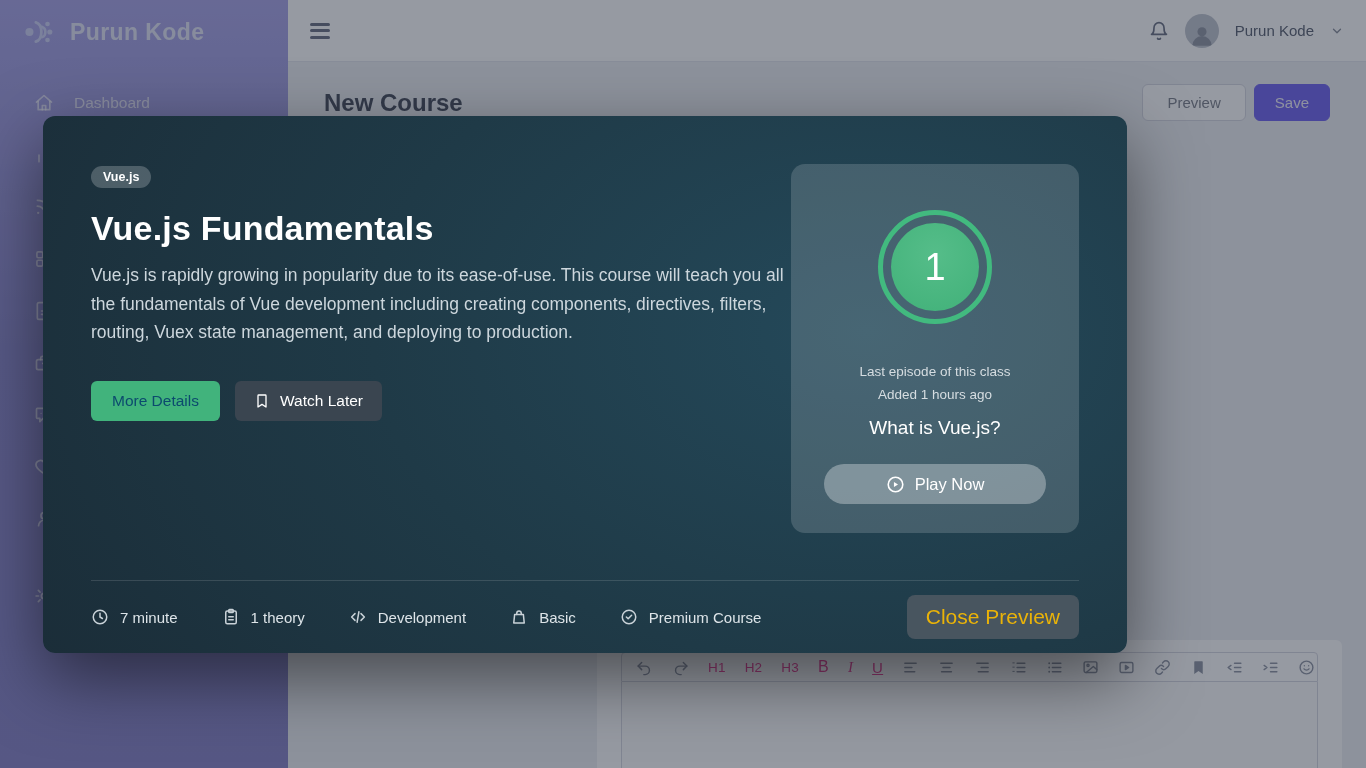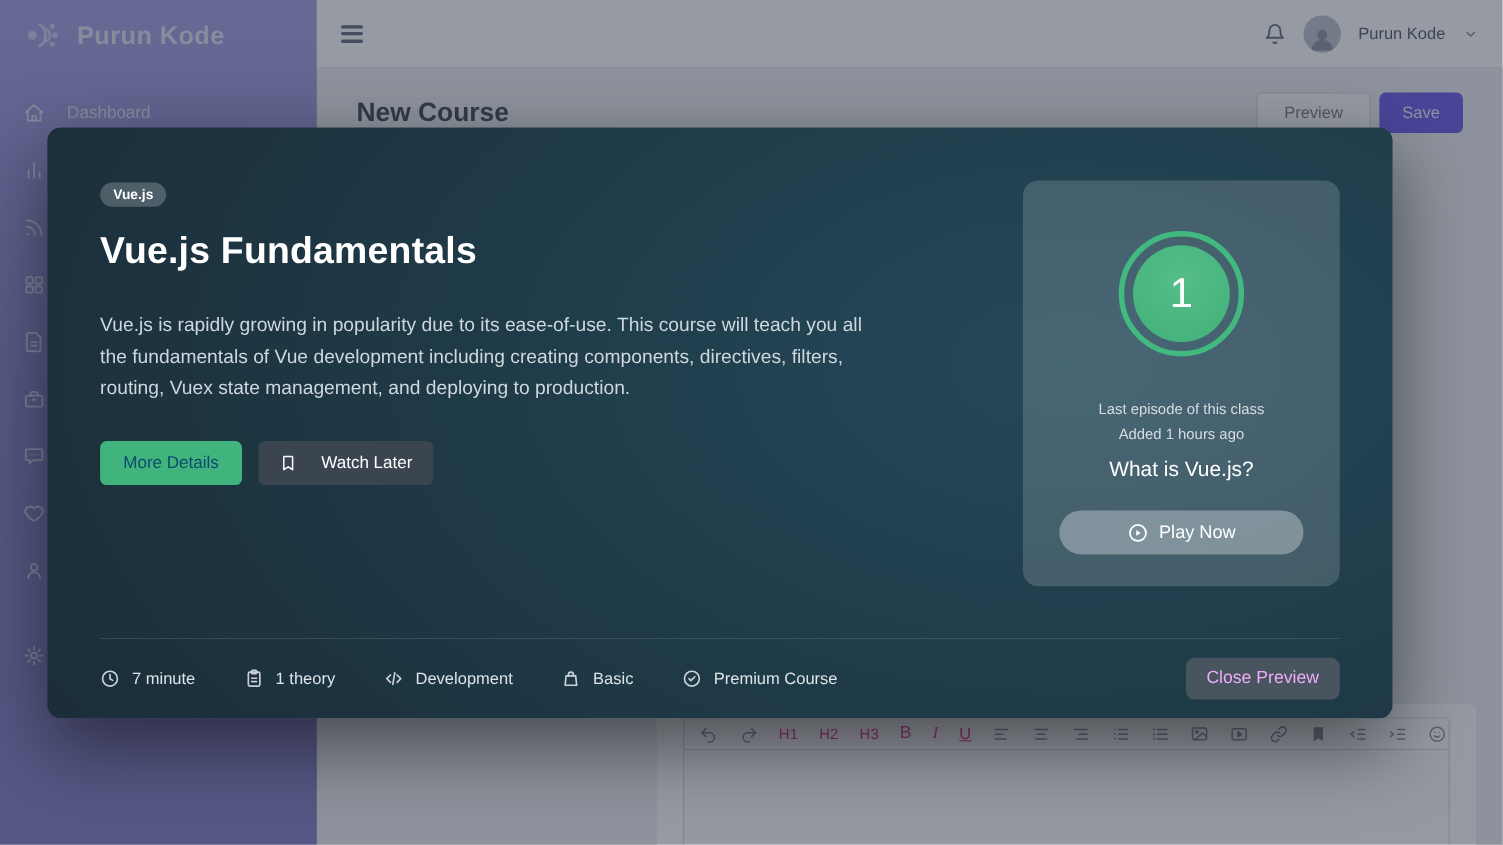--- a/index.html
+++ b/index.html
@@ -9,21 +9,21 @@
 
   
   .app { position:absolute; inset:0; display:flex; }
 
   
   .sidebar { width:288px; flex:0 0 288px; height:100%;
     background:linear-gradient(180deg,#aba7e8 0%, #8d89cc 45%, #8a86c9 100%); }
   .brand { display:flex; align-items:center; gap:14px; padding:15px 22px; height:64px; }
   .brand-name { font-size:23px; font-weight:bold; color:#e3e5f6; letter-spacing:.4px; }
   .nav { margin-top:13px; }
-  .nav-item { display:flex; align-items:center; gap:20px; height:52px; padding-left:21px;
+  .nav-item { display:flex; align-items:center; gap:20px; height:52px; padding-left:34px;
     color:rgba(255,255,255,.62); cursor:pointer; }
   .nav-item svg { width:20px; height:20px; flex:0 0 20px; }
   .nav-label { font-size:15.5px; color:rgba(255,255,255,.72); }
   .nav-item.gap-top { margin-top:25px; }
 
   
   .main { flex:1; display:flex; flex-direction:column; position:relative; }
   .topbar { height:62px; background:#fff; border-bottom:1px solid #e6e7ee;
     display:flex; align-items:center; justify-content:space-between; padding:0 22px; }
   .hamburger { width:20px; height:16px; display:flex; flex-direction:column; justify-content:space-between; cursor:pointer; }
@@ -54,34 +54,34 @@
   .tb-btn svg { width:17px; height:17px; }
   .tb-text { font-size:13.5px; font-weight:normal; color:#ec4899; letter-spacing:.2px; }
   .tb-text.serif-i { font-style:italic; font-family:"Liberation Serif",serif; font-size:15px; }
   .tb-text.und { text-decoration:underline; }
   .editor-area { border:1px solid #d8d9e2; border-top:none; height:120px; background:#fdfdfe; }
 
   
   .overlay { position:absolute; inset:0; background:rgba(22,32,48,0.45); z-index:40; }
 
   
-  .modal { position:absolute; left:43px; top:116px; width:1223px; height:537px; z-index:50;
+  .modal { position:absolute; left:43px; top:116px; width:1084px; height:537px; z-index:50;
     border-radius:12px; box-shadow:0 25px 70px rgba(0,0,0,.5);
     background:radial-gradient(95% 130% at 76% 40%, #24495a 0%, #1f3a47 48%, #1a2b36 100%);
     color:#fff; }
   .modal-body { position:absolute; inset:0 0 73px 0; padding:50px 48px 0; }
   .badge { display:inline-block; background:rgba(255,255,255,.22); color:#fff;
     font-size:12.5px; font-weight:bold; padding:4px 12px; border-radius:12px; }
   .modal-title { font-size:34px; font-weight:bold; color:#fff; margin-top:21px; letter-spacing:.2px; }
-  .modal-desc { margin-top:33px; width:700px; font-size:17.5px; line-height:28.5px; color:#cdd7dd; }
+  .modal-desc { margin-top:13px; width:700px; font-size:17.5px; line-height:28.5px; color:#cdd7dd; }
   .modal-actions { margin-top:34px; display:flex; gap:15px; }
   .btn-more { background:#41b37c; color:#0c4a6e; font-size:15.5px; border:none; border-radius:6px;
     padding:11px 21px; cursor:pointer; font-family:inherit; }
   .btn-watch { background:#3a4550; color:#fff; font-size:15.5px; border:none; border-radius:6px;
-    padding:11px 19px; cursor:pointer; display:flex; align-items:center; gap:22px; font-family:inherit; }
+    padding:11px 19px; cursor:pointer; display:flex; align-items:center; gap:10px; font-family:inherit; }
   .btn-watch svg { width:16px; height:16px; }
 
   
   .episode-card { position:absolute; right:48px; top:48px; width:288px; height:369px;
     background:rgba(255,255,255,.16); border-radius:14px; text-align:center; }
   .ep-circle-outer { width:114px; height:114px; border-radius:50%; border:5px solid #42ba7f;
     margin:46px auto 0; display:flex; align-items:center; justify-content:center; }
   .ep-circle-inner { width:88px; height:88px; border-radius:50%; color:#fff; font-size:38px;
     background:radial-gradient(circle at 50% 35%, #55bd89 0%, #41b179 100%);
     display:flex; align-items:center; justify-content:center; }
@@ -94,21 +94,21 @@
   .btn-play svg { width:19px; height:19px; }
 
   
   .modal-footer { position:absolute; left:48px; right:48px; bottom:0; height:73px;
     border-top:1px solid rgba(255,255,255,.13);
     display:flex; align-items:center; justify-content:space-between; }
   .meta-list { display:flex; align-items:center; gap:44px; }
   .meta-item { display:flex; align-items:flex-end; gap:11px; }
   .meta-item svg { width:18px; height:18px; color:#c9d2d8; }
   .meta-label { font-size:15px; color:#dde4e8; }
-  .btn-close { background:#48555f; color:#f0abfc; font-size:16px; border:none; border-radius:8px;
+  .btn-close { background:#48555f; color:#eab308; font-size:21px; border:none; border-radius:8px;
     padding:10px 19px; cursor:pointer; font-family:inherit; }
 </style>
 </head>
 <body>
 
 <div class="app">
 
   <aside class="sidebar">
     <div class="brand">
       <span>

